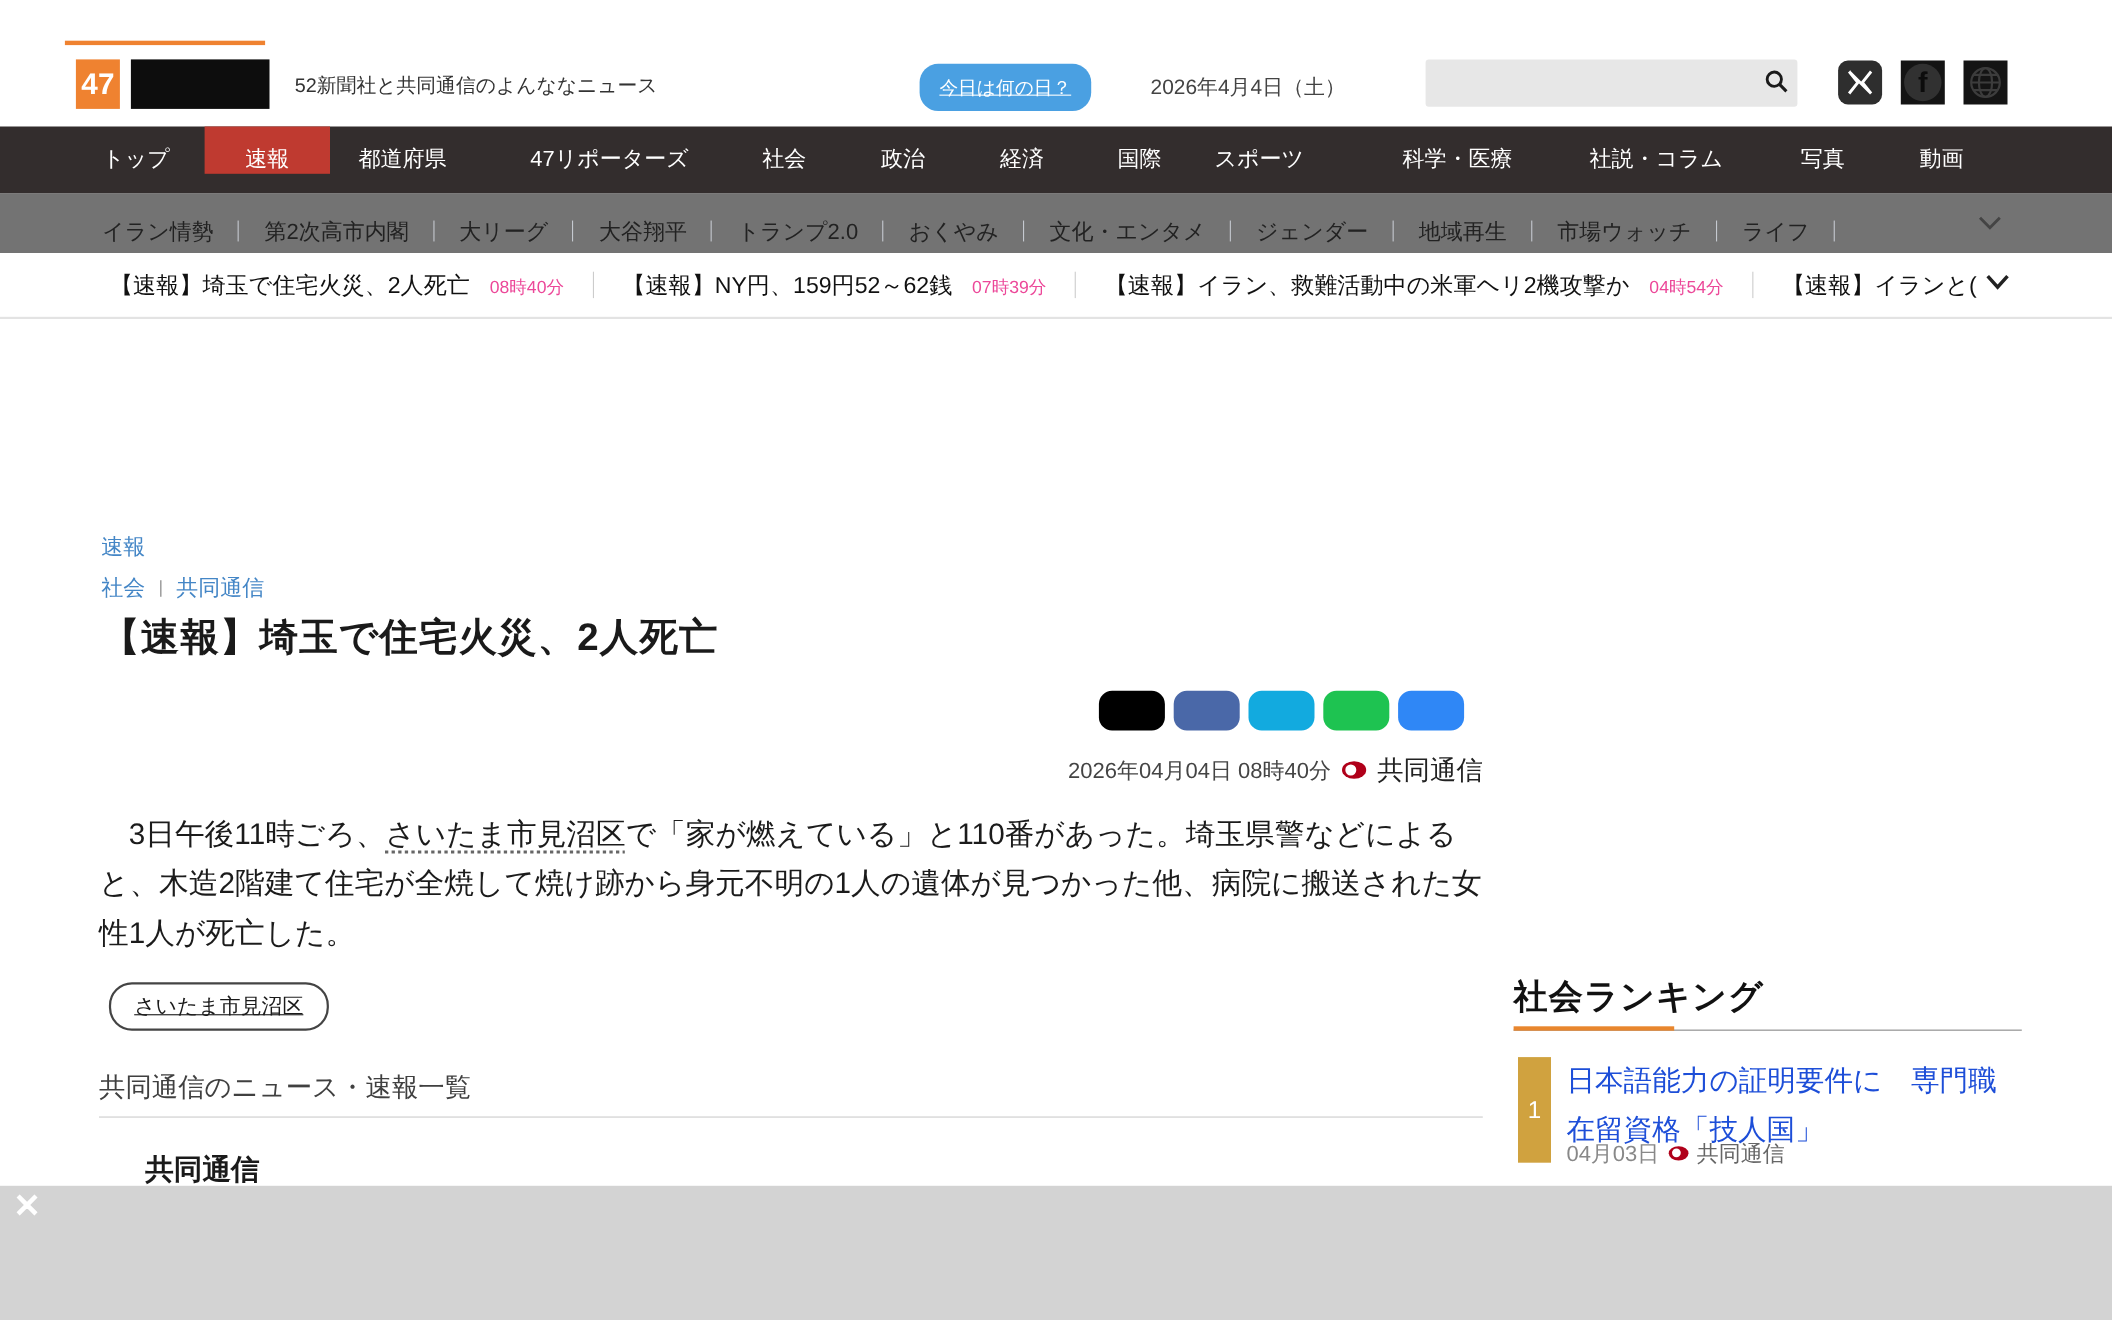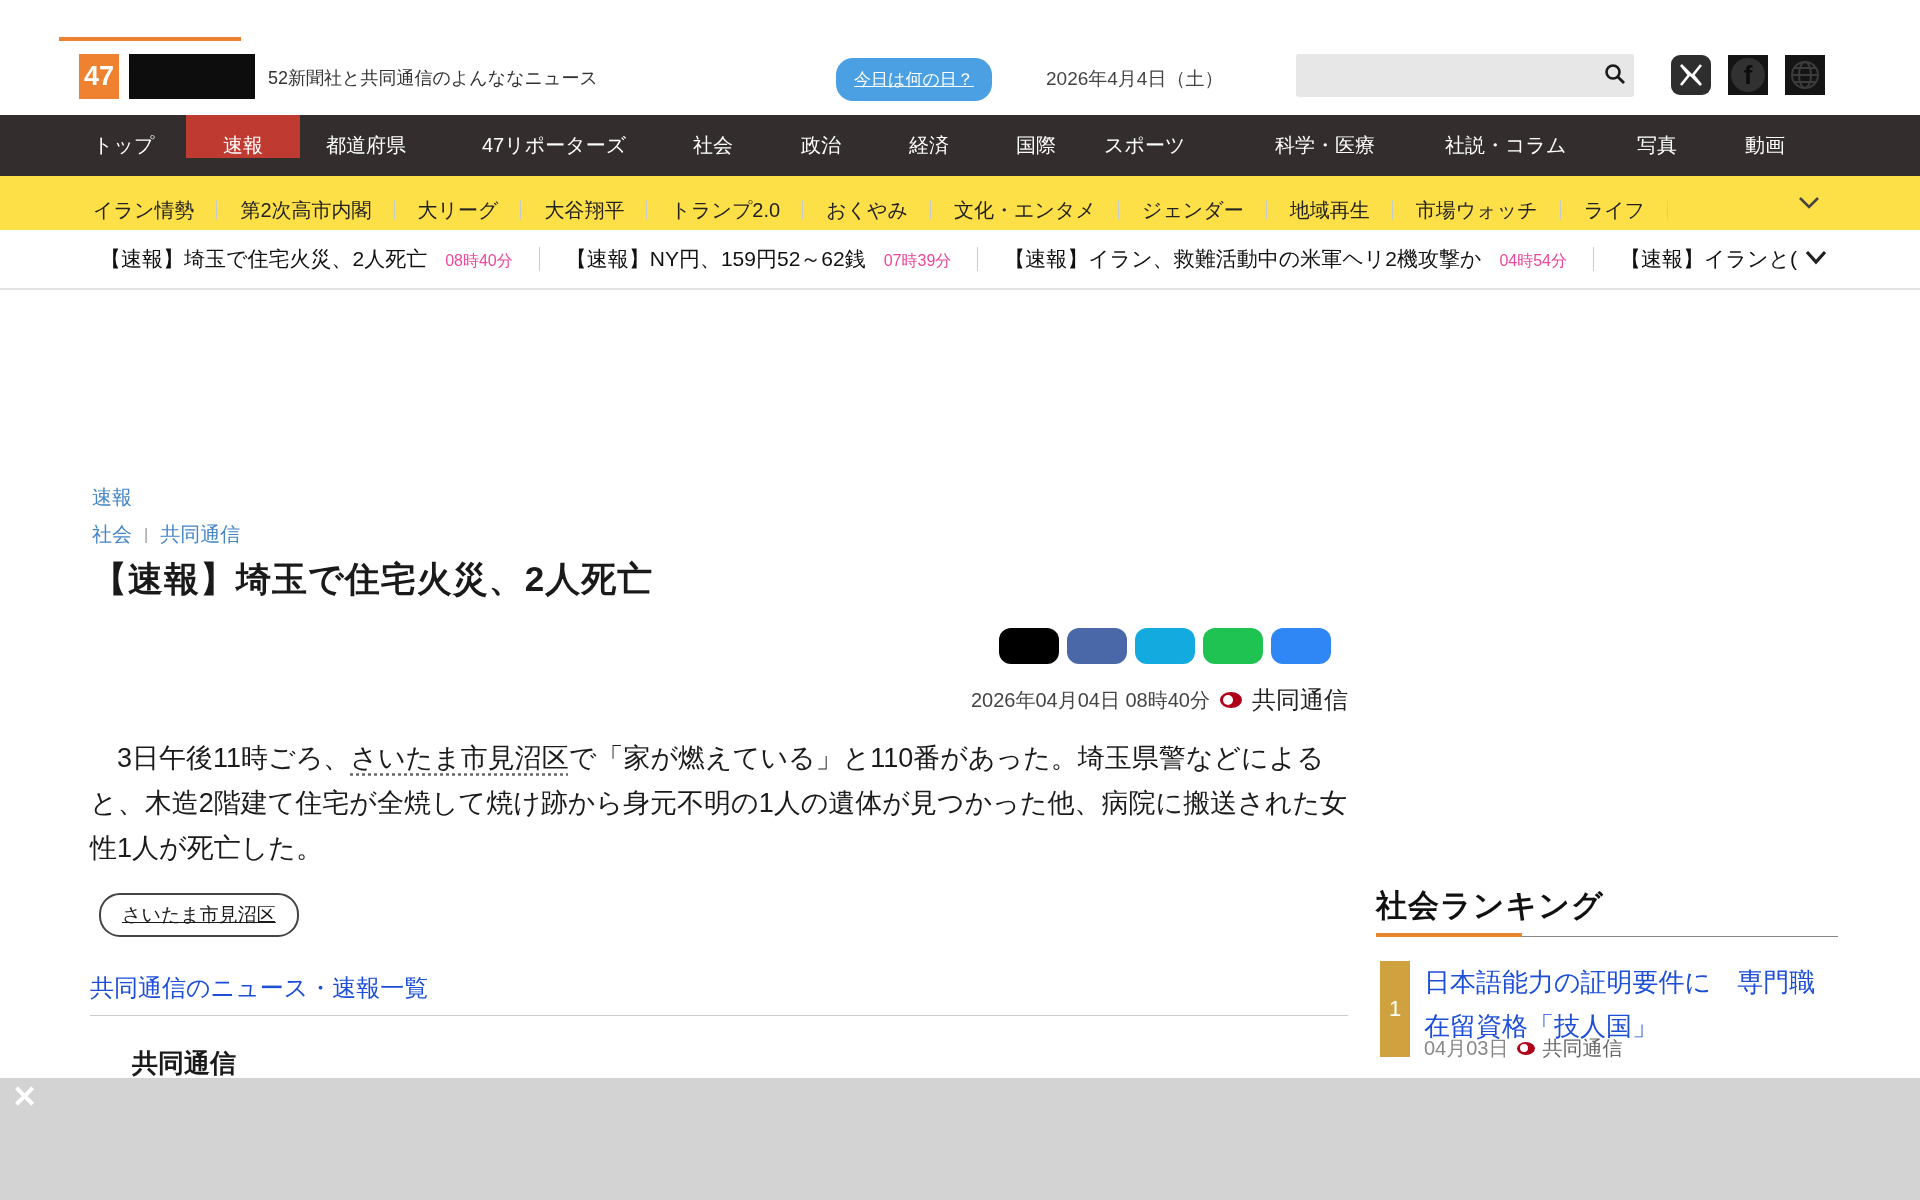--- a/index.html
+++ b/index.html
@@ -1,20 +1,20 @@
 <!DOCTYPE html>
 <html><head>
 <meta charset="utf-8">
 <style>
   html,body{margin:0;padding:0;background:#fff;font-family:"Liberation Sans","DejaVu Sans",sans-serif;}
   .page{position:relative;width:1920px;height:1200px;overflow:hidden;background:#fff;}
 
   
   .logo-line{position:absolute;left:59px;top:37px;width:182px;height:4px;background:#ef8230;}
-  .logo{position:absolute;left:79px;top:54px;display:flex;cursor:pointer;text-decoration:none;gap:10px;}
+  .logo{position:absolute;left:69px;top:54px;display:flex;cursor:pointer;text-decoration:none;gap:10px;}
   .logo-47{width:40px;height:45px;background:#ef8230;color:#fff;font-weight:bold;font-size:27px;display:flex;align-items:center;justify-content:center;}
   .logo-news{width:126px;height:45px;background:#0d0d0d;}
   .tagline{position:absolute;left:268px;top:66px;font-size:18px;color:#333;text-align:right;}
   .today-pill{position:absolute;left:836px;top:58px;height:43px;padding:0 18px;background:#4aa0e2;border-radius:17px;color:#fff;font-size:17px;display:flex;align-items:center;text-decoration:underline;cursor:pointer;}
   .hdr-date{position:absolute;left:1046px;top:66px;font-size:19px;color:#444;}
   .searchbox{position:absolute;left:1296px;top:54px;width:338px;height:43px;background:#e7e7e7;border-radius:3px;display:flex;align-items:center;}
   .searchbox input{flex:1;border:none;background:transparent;outline:none;height:100%;padding:0 10px;font-size:17px;color:#333;}
   .search-btn{width:38px;height:43px;border:none;background:transparent;display:flex;align-items:center;justify-content:center;cursor:pointer;padding:0;}
   .sns{position:absolute;top:55px;width:40px;height:40px;display:flex;align-items:center;justify-content:center;cursor:pointer;}
   .sns-x{left:1671px;background:#2e2e2e;border-radius:9px;}
@@ -24,21 +24,21 @@
 
   
   .mainnav{position:absolute;left:0;top:115px;width:1920px;height:61px;background:#332d2d;}
   .nav-item{position:absolute;top:0;height:43px;line-height:61px;color:#fff;font-size:20px;text-decoration:none;cursor:pointer;}
   .n0{left:93px;} .n2{left:326px;} .n3{left:482px;} .n4{left:693px;} .n5{left:801px;}
   .n6{left:909px;} .n7{left:1016px;} .n8{left:1104px;} .n9{left:1275px;}
   .n10{left:1445px;} .n11{left:1637px;} .n12{left:1745px;}
   .n1{left:186px;width:114px;text-align:center;background:#bf3a30;}
 
   
-  .subnav{position:absolute;left:0;top:176px;width:1920px;height:68px;background:#fde047;display:flex;align-items:center;padding-left:93px;box-sizing:border-box;}
+  .subnav{position:absolute;left:0;top:176px;width:1920px;height:68px;background:#737373;display:flex;align-items:center;padding-left:93px;box-sizing:border-box;}
   .subnav a{position:relative;padding:0 23px;font-size:20px;color:#222;text-decoration:none;cursor:pointer;}
   .subnav a:first-child{padding-left:0;}
   .subnav a::after{content:'';position:absolute;right:0;top:50%;transform:translateY(-50%);width:1px;height:19px;background:#c5c9d0;}
   .subnav-chevron{position:absolute;right:100px;top:20px;cursor:pointer;}
 
   
   .ticker{position:absolute;left:0;top:230px;width:1920px;height:60px;background:#fff;border-bottom:2px solid #e3e3e3;display:flex;align-items:center;padding-left:100px;box-sizing:border-box;}
   .ticker-item{display:flex;align-items:baseline;padding:0 26px;cursor:pointer;}
   .ticker-item:first-child{padding-left:0;}
   .ticker-title{font-size:21px;color:#111;}
@@ -59,21 +59,21 @@
   .date-row{position:absolute;top:684px;left:0;width:100%;display:flex;justify-content:flex-end;align-items:center;gap:10px;}
   .article-date{font-size:20px;color:#444;}
   .source-name{font-size:24px;color:#222;}
   .kyodo{display:inline-block;position:relative;width:22px;height:16px;background:#b0001a;border-radius:50%;}
   .kyodo::after{content:'';position:absolute;left:3px;top:3px;width:10px;height:10px;background:#fff;border-radius:50%;}
   .kyodo.sm{width:18px;height:13px;}
   .kyodo.sm::after{width:8px;height:8px;left:3px;top:2px;}
   .article-body{position:absolute;top:736px;left:0;width:1258px;font-size:27px;line-height:45px;color:#1b1b1b;margin:0;}
   .body-link{color:#1b1b1b;text-decoration:underline dotted #666;text-underline-offset:6px;cursor:pointer;}
   .tag-pill{position:absolute;top:893px;left:9px;display:inline-block;padding:7px 21px;border:2px solid #444;border-radius:21px;font-size:19px;color:#1a1a1a;text-decoration:underline;cursor:pointer;background:#fff;}
-  .related-link{position:absolute;top:972px;left:0;font-size:24px;color:#1d4ed8;text-decoration:none;cursor:pointer;}
+  .related-link{position:absolute;top:972px;left:0;font-size:24px;color:#404040;text-decoration:none;cursor:pointer;}
   .article-divider{position:absolute;top:1015px;left:0;width:1258px;border-top:1px solid #ccc;}
   .clipped-heading{position:absolute;top:1046px;left:42px;font-size:26px;font-weight:bold;color:#1a1a1a;}
 
   
   .sidebar{position:absolute;left:1376px;top:0;width:462px;}
   .rank-heading{position:absolute;top:885px;left:0;font-size:31px;font-weight:bold;color:#111;letter-spacing:1px;margin:0;}
   .rank-rule-gray{position:absolute;top:936px;left:0;width:462px;height:1px;background:#888;}
   .rank-rule-orange{position:absolute;top:933px;left:0;width:146px;height:4px;background:#e8862e;}
   .rank-badge{position:absolute;top:961px;left:4px;width:30px;height:96px;background:#d0a23f;color:#fff;font-size:22px;display:flex;align-items:center;justify-content:center;}
   .rank-title{position:absolute;top:960px;left:48px;width:412px;font-size:26px;font-weight:normal;line-height:44px;color:#1d4ed8;margin:0;cursor:pointer;}

